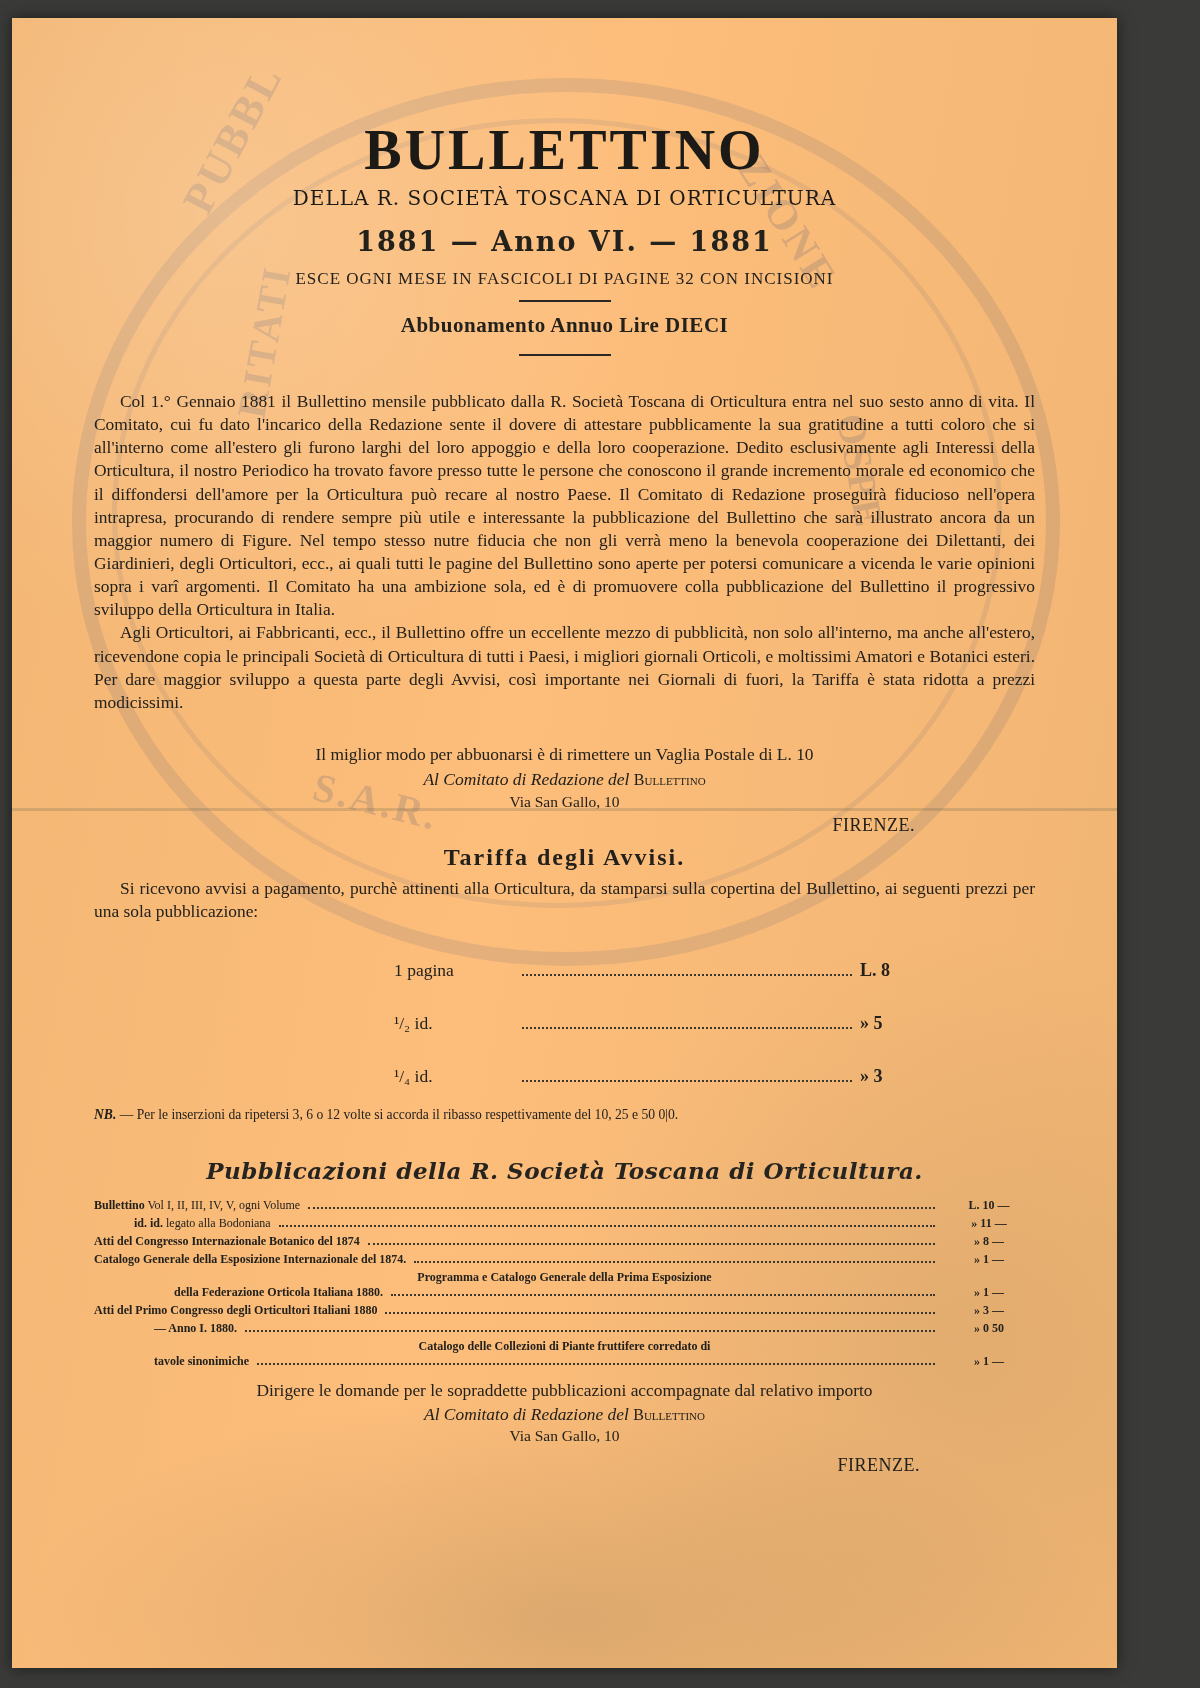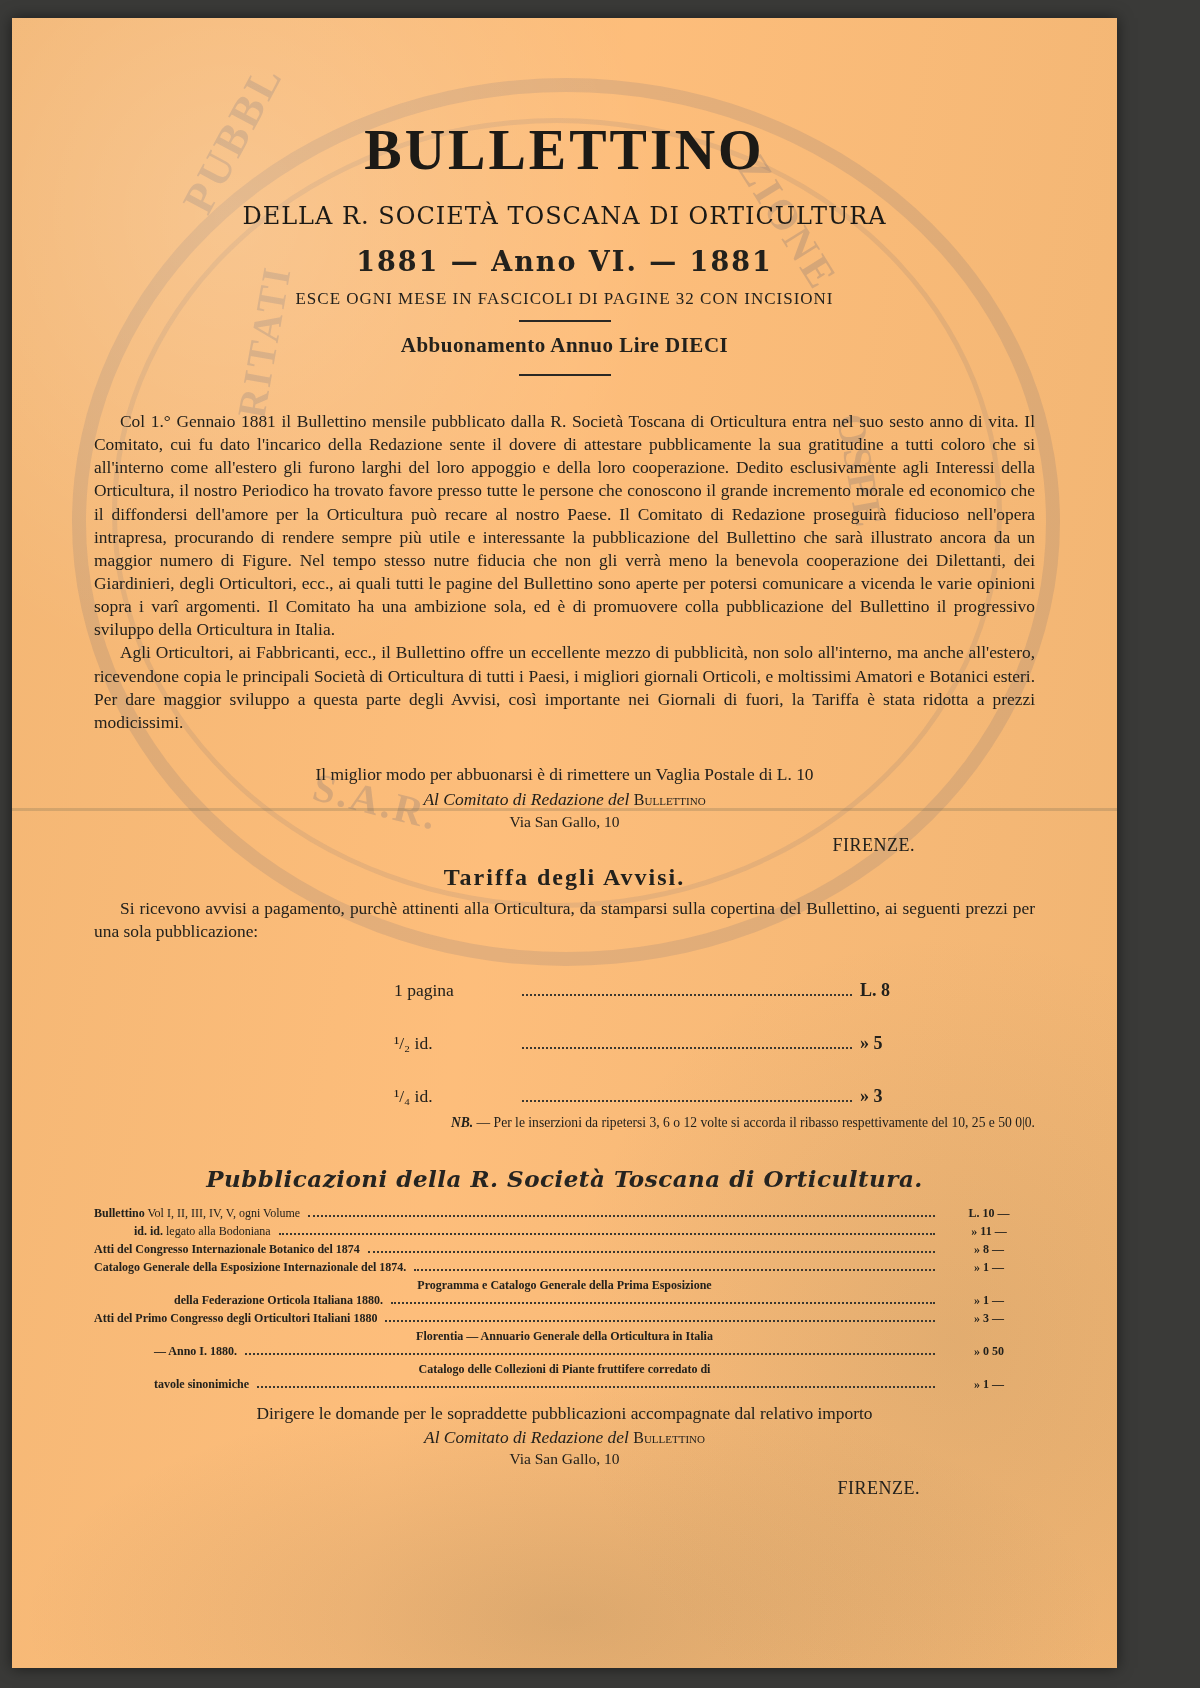--- a/index.html
+++ b/index.html
@@ -98,23 +98,23 @@
     text-align: center;
     font-size: 56px;
     letter-spacing: 3px;
     font-weight: bold;
     margin: 100px 0 0 0;
     font-family: "Liberation Serif", serif;
     color: #1c1a16;
   }
   .masthead-sub {
     text-align: center;
-    font-size: 24px;
+    font-size: 20px;
     letter-spacing: 1px;
-    margin-top: 20px;
+    margin-top: 4px;
     font-family: "DejaVu Serif", serif;
     font-weight: normal;
     color: #1c1a16;
   }
   .masthead-year {
     text-align: center;
     font-size: 27px;
     font-weight: bold;
     margin-top: 16px;
     letter-spacing: 2px;
@@ -206,23 +206,23 @@
     margin: 0 8px 5px 8px;
     max-width: 330px;
   }
   .price-val {
     font-weight: bold;
     font-size: 18px;
     width: 70px;
     margin-top: 32px;
   }
   .nb {
-    margin-top: 8px;
+    margin-top: 20px;
     font-size: 13.6px;
-    text-align: right;
+    text-align: left;
   }
   .nb .nbi { font-style: italic; font-weight: bold; }
 
   .pubs-title {
     text-align: center;
     margin-top: 34px;
     font-size: 23px;
     font-style: italic;
     font-weight: bold;
     color: #262420;
@@ -392,21 +392,20 @@
         </div>
       </div>
 
       <div class="pub-row">
         <span class="pub-name">Atti del Primo Congresso degli Orticultori Italiani 1880</span>
         <span class="pub-dots"></span>
         <span class="pub-price">» 3 —</span>
       </div>
 
       <div>
-        <div class="pub-sub">Florentia — Annuario Generale della Orticultura in Italia</div>
         <div class="pub-row">
           <span class="pub-name" style="padding-left:60px;">— Anno I. 1880.</span>
           <span class="pub-dots"></span>
           <span class="pub-price">» 0 50</span>
         </div>
       </div>
 
       <div>
         <div class="pub-sub">Catalogo delle Collezioni di Piante fruttifere corredato di</div>
         <div class="pub-row">

